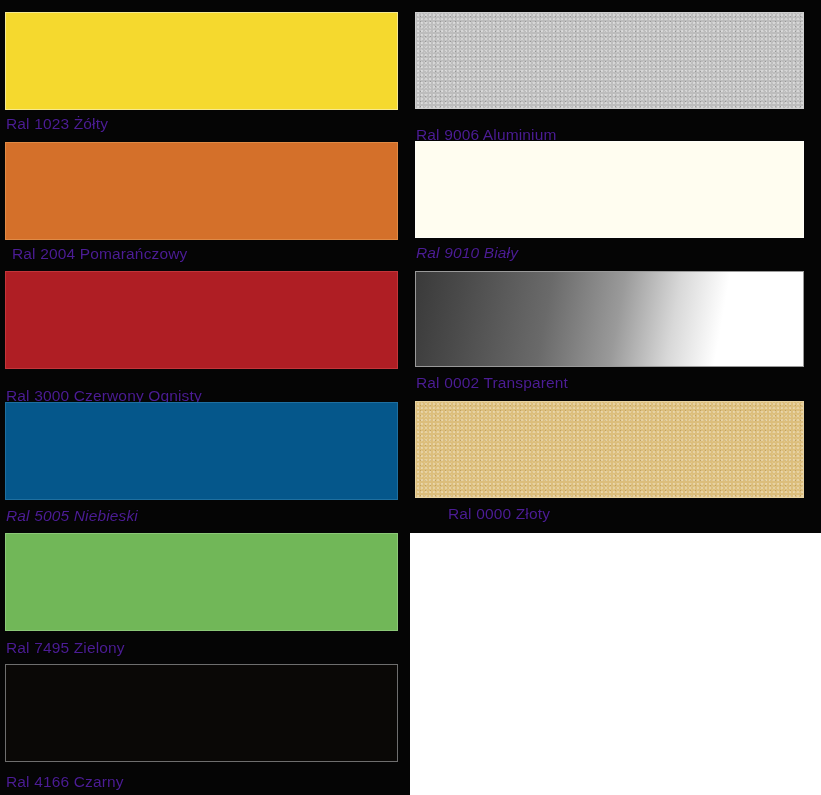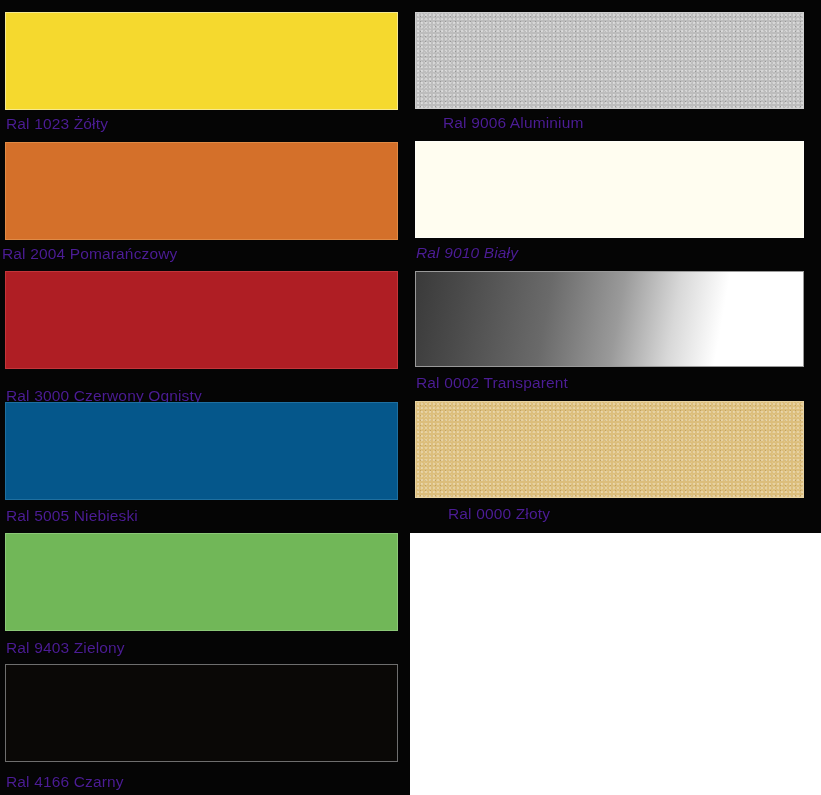--- a/index.html
+++ b/index.html
@@ -105,43 +105,43 @@
   <div class="panel-right"></div>
   <div class="panel-right-blank"></div>
 
   <div class="column left" id="col-left">
       <div class="swatch-item">
         <div class="swatch" style="left: 5px; top: 12px; width: 393px; height: 98px; background-color: rgb(245, 217, 46); border: 1px solid rgb(247, 233, 143);"></div>
         <div class="swatch-label" style="left: 6px; top: 114px;">Ral 1023 Żółty</div>
       </div>
       <div class="swatch-item">
         <div class="swatch" style="left: 5px; top: 142px; width: 393px; height: 98px; background-color: rgb(212, 112, 42); border: 1px solid rgb(224, 138, 69);"></div>
-        <div class="swatch-label" style="left: 2px; top: 244px;">Ral 2004 Pomarańczowy</div>
+        <div class="swatch-label" style="left: 12px; top: 244px;">Ral 2004 Pomarańczowy</div>
       </div>
       <div class="swatch-item">
         <div class="swatch" style="left: 5px; top: 271px; width: 393px; height: 98px; background-color: rgb(175, 30, 36); border: 1px solid rgb(195, 53, 58);"></div>
         <div class="swatch-label" style="left: 6px; top: 386px;">Ral 3000 Czerwony Ognisty</div>
       </div>
       <div class="swatch-item">
         <div class="swatch" style="left: 5px; top: 402px; width: 393px; height: 98px; background-color: rgb(5, 87, 139); border: 1px solid rgb(30, 111, 160);"></div>
-        <div class="swatch-label" style="left: 6px; top: 506px;">Ral 5005 Niebieski</div>
+        <div class="swatch-label" style="left: 6px; top: 506px; font-style: italic;">Ral 5005 Niebieski</div>
       </div>
       <div class="swatch-item">
         <div class="swatch" style="left: 5px; top: 533px; width: 393px; height: 98px; background-color: rgb(113, 183, 88); border: 1px solid rgb(140, 200, 120);"></div>
-        <div class="swatch-label" style="left: 6px; top: 638px;">Ral 9403 Zielony</div>
+        <div class="swatch-label" style="left: 6px; top: 638px;">Ral 7495 Zielony</div>
       </div>
       <div class="swatch-item">
         <div class="swatch" style="left: 5px; top: 664px; width: 393px; height: 98px; background-color: rgb(10, 8, 6); border: 1px solid rgb(110, 110, 110);"></div>
         <div class="swatch-label" style="left: 6px; top: 772px;">Ral 4166 Czarny</div>
       </div>
     </div>
   <div class="column right" id="col-right">
       <div class="swatch-item">
         <div class="swatch tex-metal" style="left: 5px; top: 12px; width: 389px; height: 97px; background-color: rgb(189, 189, 189); border: 1px solid rgb(207, 207, 207);"></div>
-        <div class="swatch-label" style="left: 6px; top: 113px; margin-left: 27px;">Ral 9006 Aluminium</div>
+        <div class="swatch-label" style="left: 6px; top: 125px;">Ral 9006 Aluminium</div>
       </div>
       <div class="swatch-item">
         <div class="swatch" style="left: 5px; top: 141px; width: 389px; height: 97px; background-color: rgb(255, 253, 240); border: 1px solid rgb(255, 254, 248);"></div>
         <div class="swatch-label" style="left: 6px; top: 243px; font-style: italic;">Ral 9010 Biały</div>
       </div>
       <div class="swatch-item">
         <div class="swatch" style="left: 5px; top: 271px; width: 389px; height: 96px; background: linear-gradient(100deg, rgb(58, 58, 58) 0%, rgb(74, 74, 74) 12%, rgb(106, 106, 106) 34%, rgb(154, 154, 154) 52%, rgb(216, 216, 216) 66%, rgb(255, 255, 255) 78%, rgb(255, 255, 255) 100%); border: 1px solid rgb(154, 154, 154);"></div>
         <div class="swatch-label" style="left: 6px; top: 373px;">Ral 0002 Transparent</div>
       </div>
       <div class="swatch-item">

